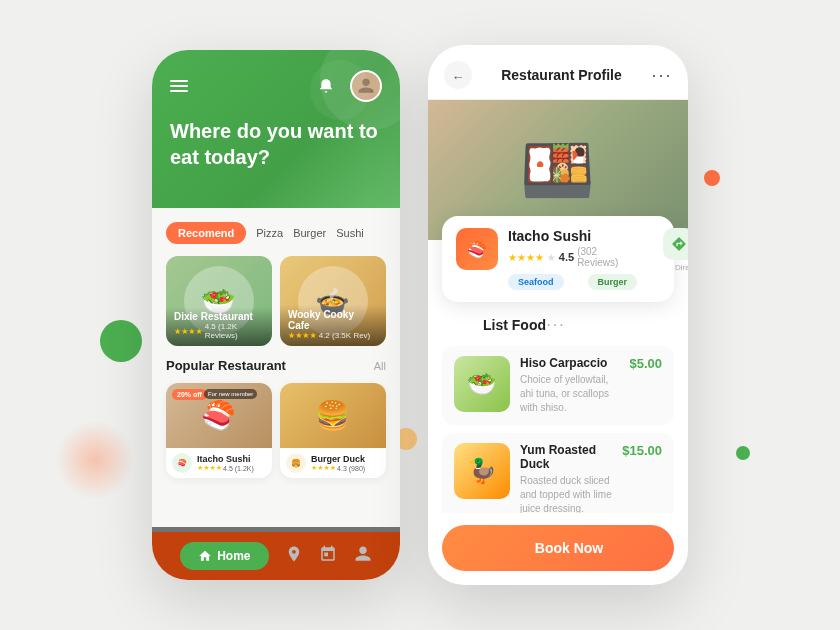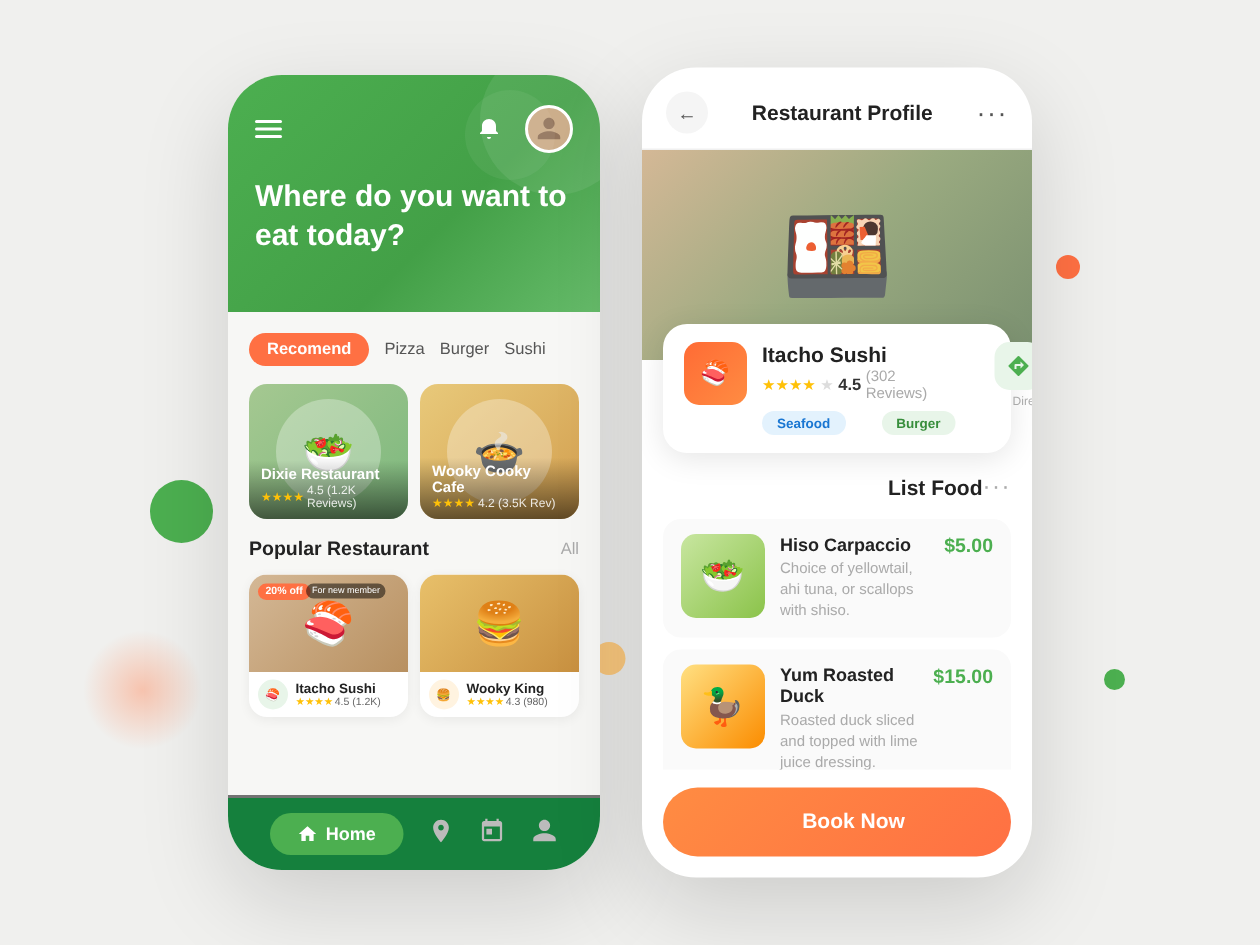--- a/index.html
+++ b/index.html
@@ -342,22 +342,22 @@
       display: flex;
       align-items: center;
       gap: 1px;
     }
 
     .bottom-nav {
       padding: 10px 20px;
       display: flex;
       align-items: center;
       justify-content: space-around;
-      background: #15803d;
-      border-top: 2px solid #737373;
+      background: #c2410c;
+      border-top: 5px solid #737373;
     }
 
     .nav-home {
       background: #4caf50;
       border-radius: 20px;
       padding: 7px 18px;
       display: flex;
       align-items: center;
       gap: 5px;
       cursor: pointer;
@@ -530,22 +530,23 @@
 
     .list-food-section {
       padding: 14px 14px 0;
       flex: 1;
       overflow: hidden;
     }
 
     .list-food-header {
       display: flex;
       align-items: center;
-      justify-content: flex-end;
+      justify-content: flex-start;
       margin-bottom: 12px;
+      margin-left: 41px;
     }
 
     .list-food-title {
       font-size: 14px;
       font-weight: 700;
       color: #222;
     }
 
     .list-more-btn {
       font-size: 16px;
@@ -711,21 +712,21 @@
               </div>
             </div>
           </div>
         </div>
 
         <div class="popular-card">
           <div class="popular-img popular-img-2">🍔</div>
           <div class="popular-info">
             <div class="rest-logo" style="background:#fff3e0;">🍔</div>
             <div class="rest-details">
-              <div class="rest-name">Wooky King</div>
+              <div class="rest-name">Burger Duck</div>
               <div class="rest-rating">
                 <span class="star" style="font-size:7px;">★★★★</span>
                 <span class="rating-text" style="color:#666;font-size:7px;">4.3 (980)</span>
               </div>
             </div>
           </div>
         </div>
       </div>
     </div>
 

